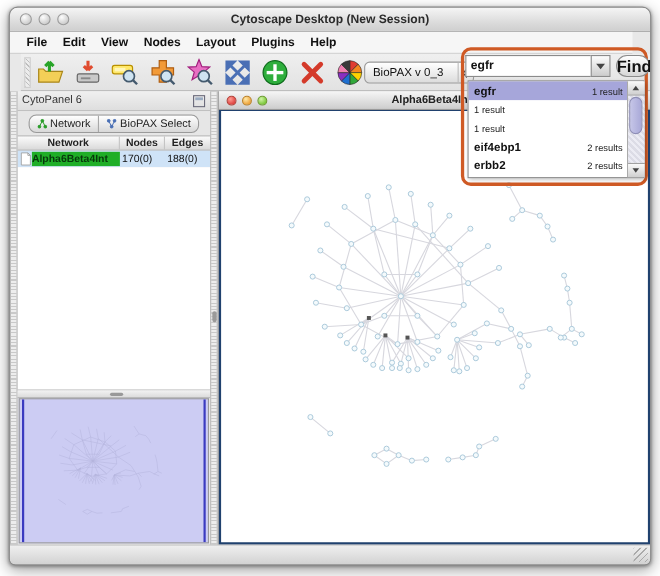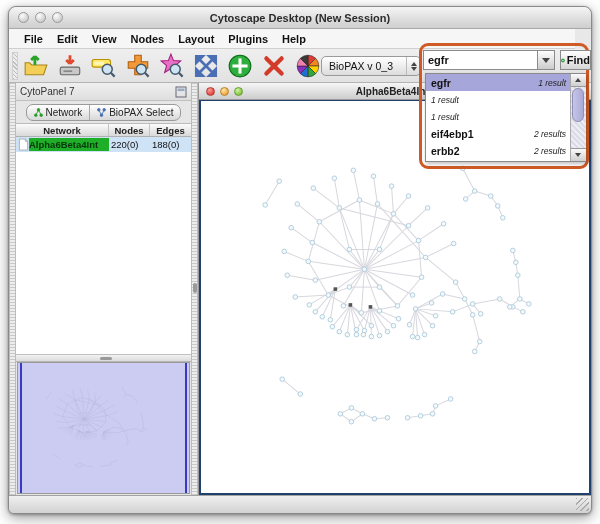--- a/index.html
+++ b/index.html
@@ -19,21 +19,21 @@
     background:radial-gradient(circle at 35% 30%,#fdfdfd,#cfcfcf 70%,#bdbdbd);}
   .win-title{position:absolute;left:0;right:0;top:0;height:22px;line-height:22px;text-align:center;
     font-size:11px;font-weight:600;color:#2b2b2b;}
 
   
   .menubar{position:absolute;left:0;top:22px;right:16px;height:20px;background:#f6f6f6;
     border-bottom:1px solid #cfcfcf;display:flex;align-items:center;padding-left:8px;}
   .menu-item{font-size:11px;font-weight:600;color:#111;padding:0 7px;line-height:20px;cursor:default;}
 
   
-  .toolbar{position:absolute;left:0;top:42px;right:0;height:34px;
+  .toolbar{position:absolute;left:10px;top:42px;right:0;height:34px;
     background:linear-gradient(#efefef,#e2e2e2);border-bottom:1px solid #b3b3b3;}
   .tb-grip{position:absolute;left:3px;top:3px;width:6px;height:28px;
     background:repeating-linear-gradient(45deg,#bdbdbd 0 1px,#ececec 1px 3px);border:1px solid #cfcfcf;}
   .tb-icons{position:absolute;left:12px;top:2px;display:flex;gap:4px;}
   .tb-btn{width:30px;height:30px;display:flex;align-items:center;justify-content:center;cursor:pointer;}
   .tb-btn svg{width:26px;height:26px;}
 
   .popup-btn{position:absolute;left:312px;top:7px;width:100px;height:20px;border:1px solid #9a9a9a;
     border-radius:5px;background:linear-gradient(#ffffff,#dcdcdc);display:flex;align-items:center;
     font-size:10.5px;color:#111;padding-left:7px;cursor:pointer;}
@@ -48,32 +48,32 @@
   
   .orange-box{position:absolute;left:410px;top:36px;width:170px;height:126px;border:3px solid #cf5a25;
     border-radius:9px;z-index:30;pointer-events:none;}
   .search-combo{position:absolute;left:414px;top:43px;z-index:35;display:flex;}
   .search-input{width:114px;height:20px;border:1px solid #8b8b8b;border-right:none;background:#fff;
     font-family:"Liberation Sans",sans-serif;font-size:11px;font-weight:700;color:#111;padding:0 4px;outline:none;}
   .combo-arrow{width:18px;height:20px;border:1px solid #8b8b8b;background:linear-gradient(#fdfdfd,#cccccc);
     display:flex;align-items:center;justify-content:center;cursor:pointer;}
   .combo-arrow .tri-down{border-left-width:4px;border-right-width:4px;border-top-width:5px;}
   .find-btn{position:absolute;left:551px;top:43px;width:31px;height:20px;z-index:35;border:1px solid #8b8b8b;
-    border-radius:0;background:linear-gradient(#ffffff,#d6d6d6);display:flex;align-items:center;
-    justify-content:center;gap:2px;font-size:11px;font-weight:600;color:#111;cursor:pointer;}
+    border-radius:10px;background:linear-gradient(#ffffff,#d6d6d6);display:flex;align-items:center;
+    justify-content:center;gap:2px;font-size:15px;font-weight:600;color:#111;cursor:pointer;}
   .find-btn svg{width:11px;height:11px;}
 
   
   .dropdown{position:absolute;left:416px;top:66px;width:161px;height:89px;background:#fff;
     border:1px solid #8a8a8a;z-index:40;box-shadow:1px 2px 4px rgba(0,0,0,.25);display:flex;}
   .dd-rows{flex:1;display:flex;flex-direction:column;}
   .dd-row{height:17px;display:flex;align-items:center;padding:0 4px 0 5px;cursor:pointer;}
   .dd-row.sel{background:#a6a6da;}
   .dd-term{flex:1;font-size:10.5px;font-weight:600;color:#111;}
-  .dd-count{font-size:8.5px;color:#222;font-style:italic;}
+  .dd-count{font-size:8.5px;color:#222;}
   .dd-scroll{width:15px;background:#e9e9e9;border-left:1px solid #aaa;display:flex;flex-direction:column;align-items:center;}
   .dd-arrow{width:15px;height:13px;background:linear-gradient(#fafafa,#cfcfcf);border-bottom:1px solid #9a9a9a;
     display:flex;align-items:center;justify-content:center;cursor:pointer;}
   .dd-arrow.bottom{border-top:1px solid #9a9a9a;border-bottom:none;}
   .dd-track{flex:1;width:15px;position:relative;background:repeating-linear-gradient(45deg,#dcdce6 0 2px,#ececf4 2px 4px);}
   .dd-thumb{position:absolute;left:1px;top:1px;width:12px;height:34px;border-radius:6px;
     background:linear-gradient(90deg,#c6c6e8,#a9a9d8);border:1px solid #8e8eb6;cursor:pointer;}
 
   
   .content{position:absolute;left:0;top:76px;right:0;bottom:18px;display:flex;}
@@ -251,21 +251,21 @@
           <span class="tri-down"></span>
       </span>
     </div>
   </div>
 
   <div class="content">
     <div class="vstrip"></div>
 
     <div class="left-panel">
       <div class="cp-header">
-        <span class="cp-title">CytoPanel 7</span>
+        <span class="cp-title">CytoPanel 6</span>
         <svg class="cp-float" viewBox="0 0 12 12">
           <rect x="1" y="1" width="10" height="10" fill="none" stroke="#667" stroke-width="1"></rect>
           <rect x="2.5" y="2.5" width="7" height="2.6" fill="#9aabc0"></rect>
         </svg>
       </div>
 
       <div class="tabbar">
         <div class="seg">
             <div class="seg-tab">
               <svg viewBox="0 0 10 10">
@@ -299,21 +299,21 @@
           <div class="th">Nodes</div>
           <div class="th">Edges</div>
         </div>
 
       <div class="tbl-row">
         <svg class="row-icon" viewBox="0 0 12 14">
           <path d="M1.5 1 H8 L10.5 3.5 V13 H1.5 Z" fill="#fff" stroke="#999" stroke-width="0.8"></path>
           <path d="M8 1 V3.5 H10.5" fill="none" stroke="#999" stroke-width="0.8"></path>
         </svg>
         <span class="cell-name">Alpha6Beta4Int</span>
-        <span class="cell-num">220(0)</span>
+        <span class="cell-num">170(0)</span>
         <span class="cell-num">188(0)</span>
       </div>
 
       <div class="tbl-filler"></div>
 
       <div class="hsplit">
           <div class="knob"></div>
         </div>
 
       <div class="minimap">

